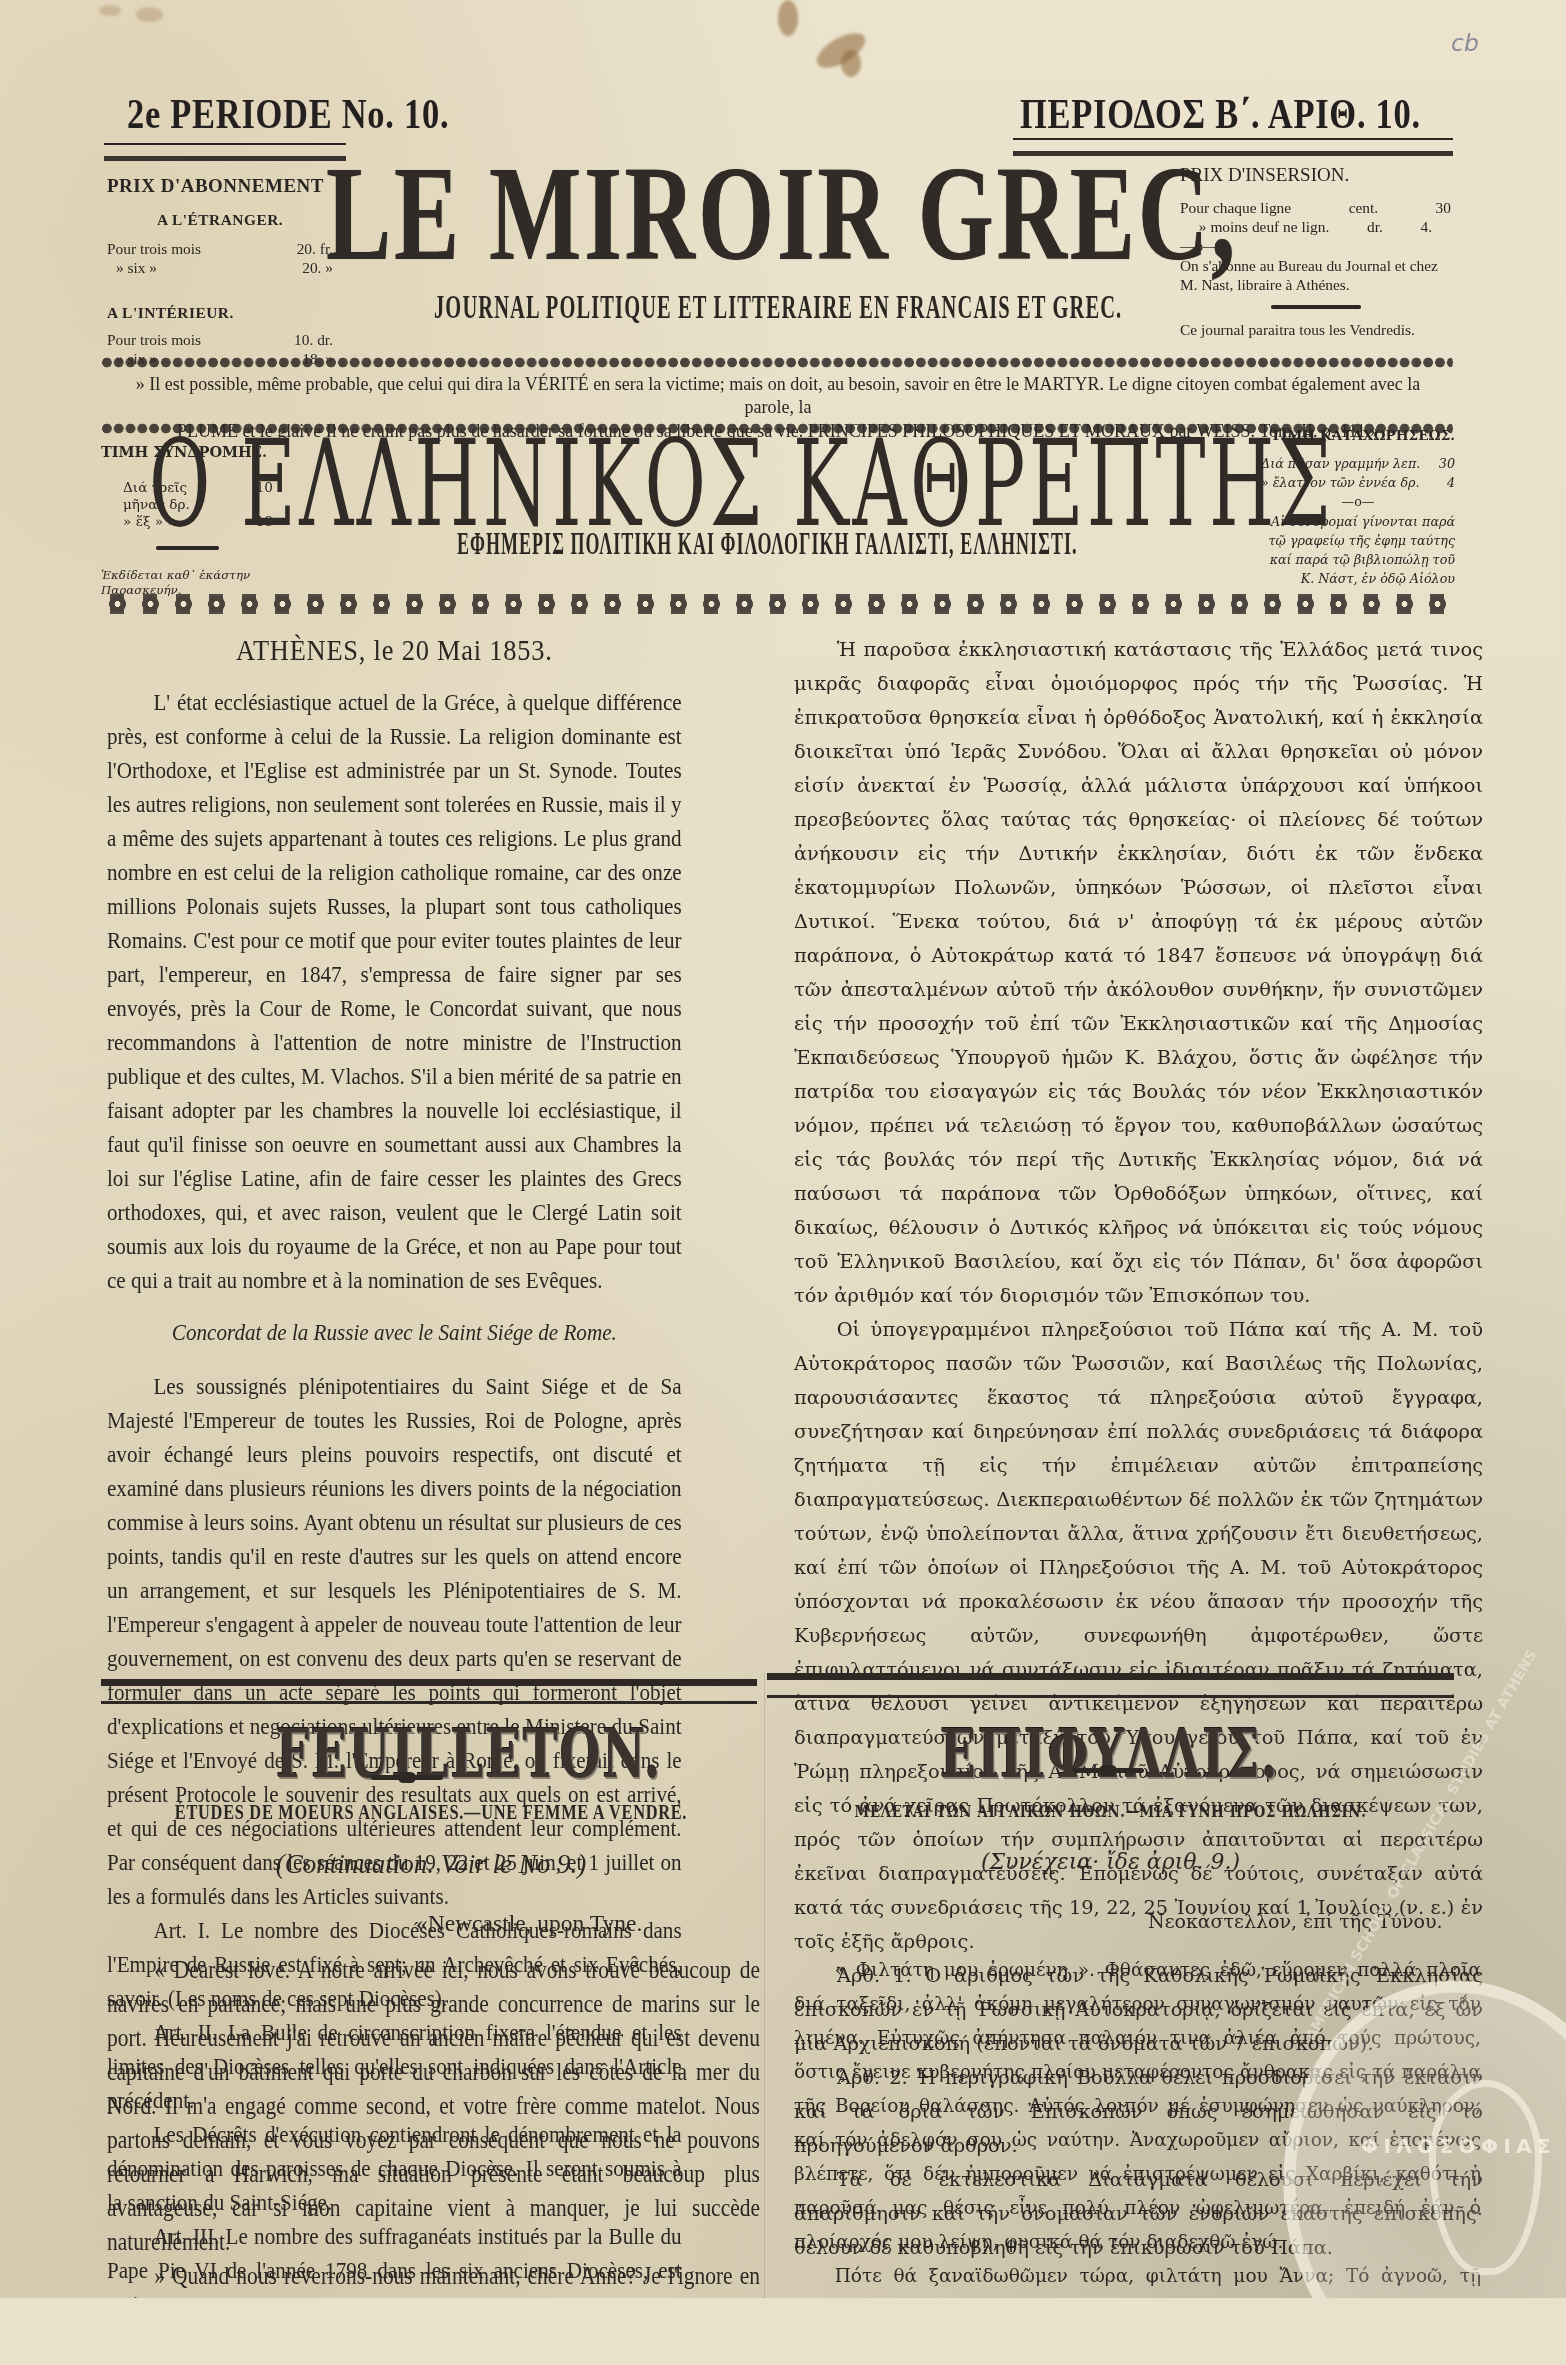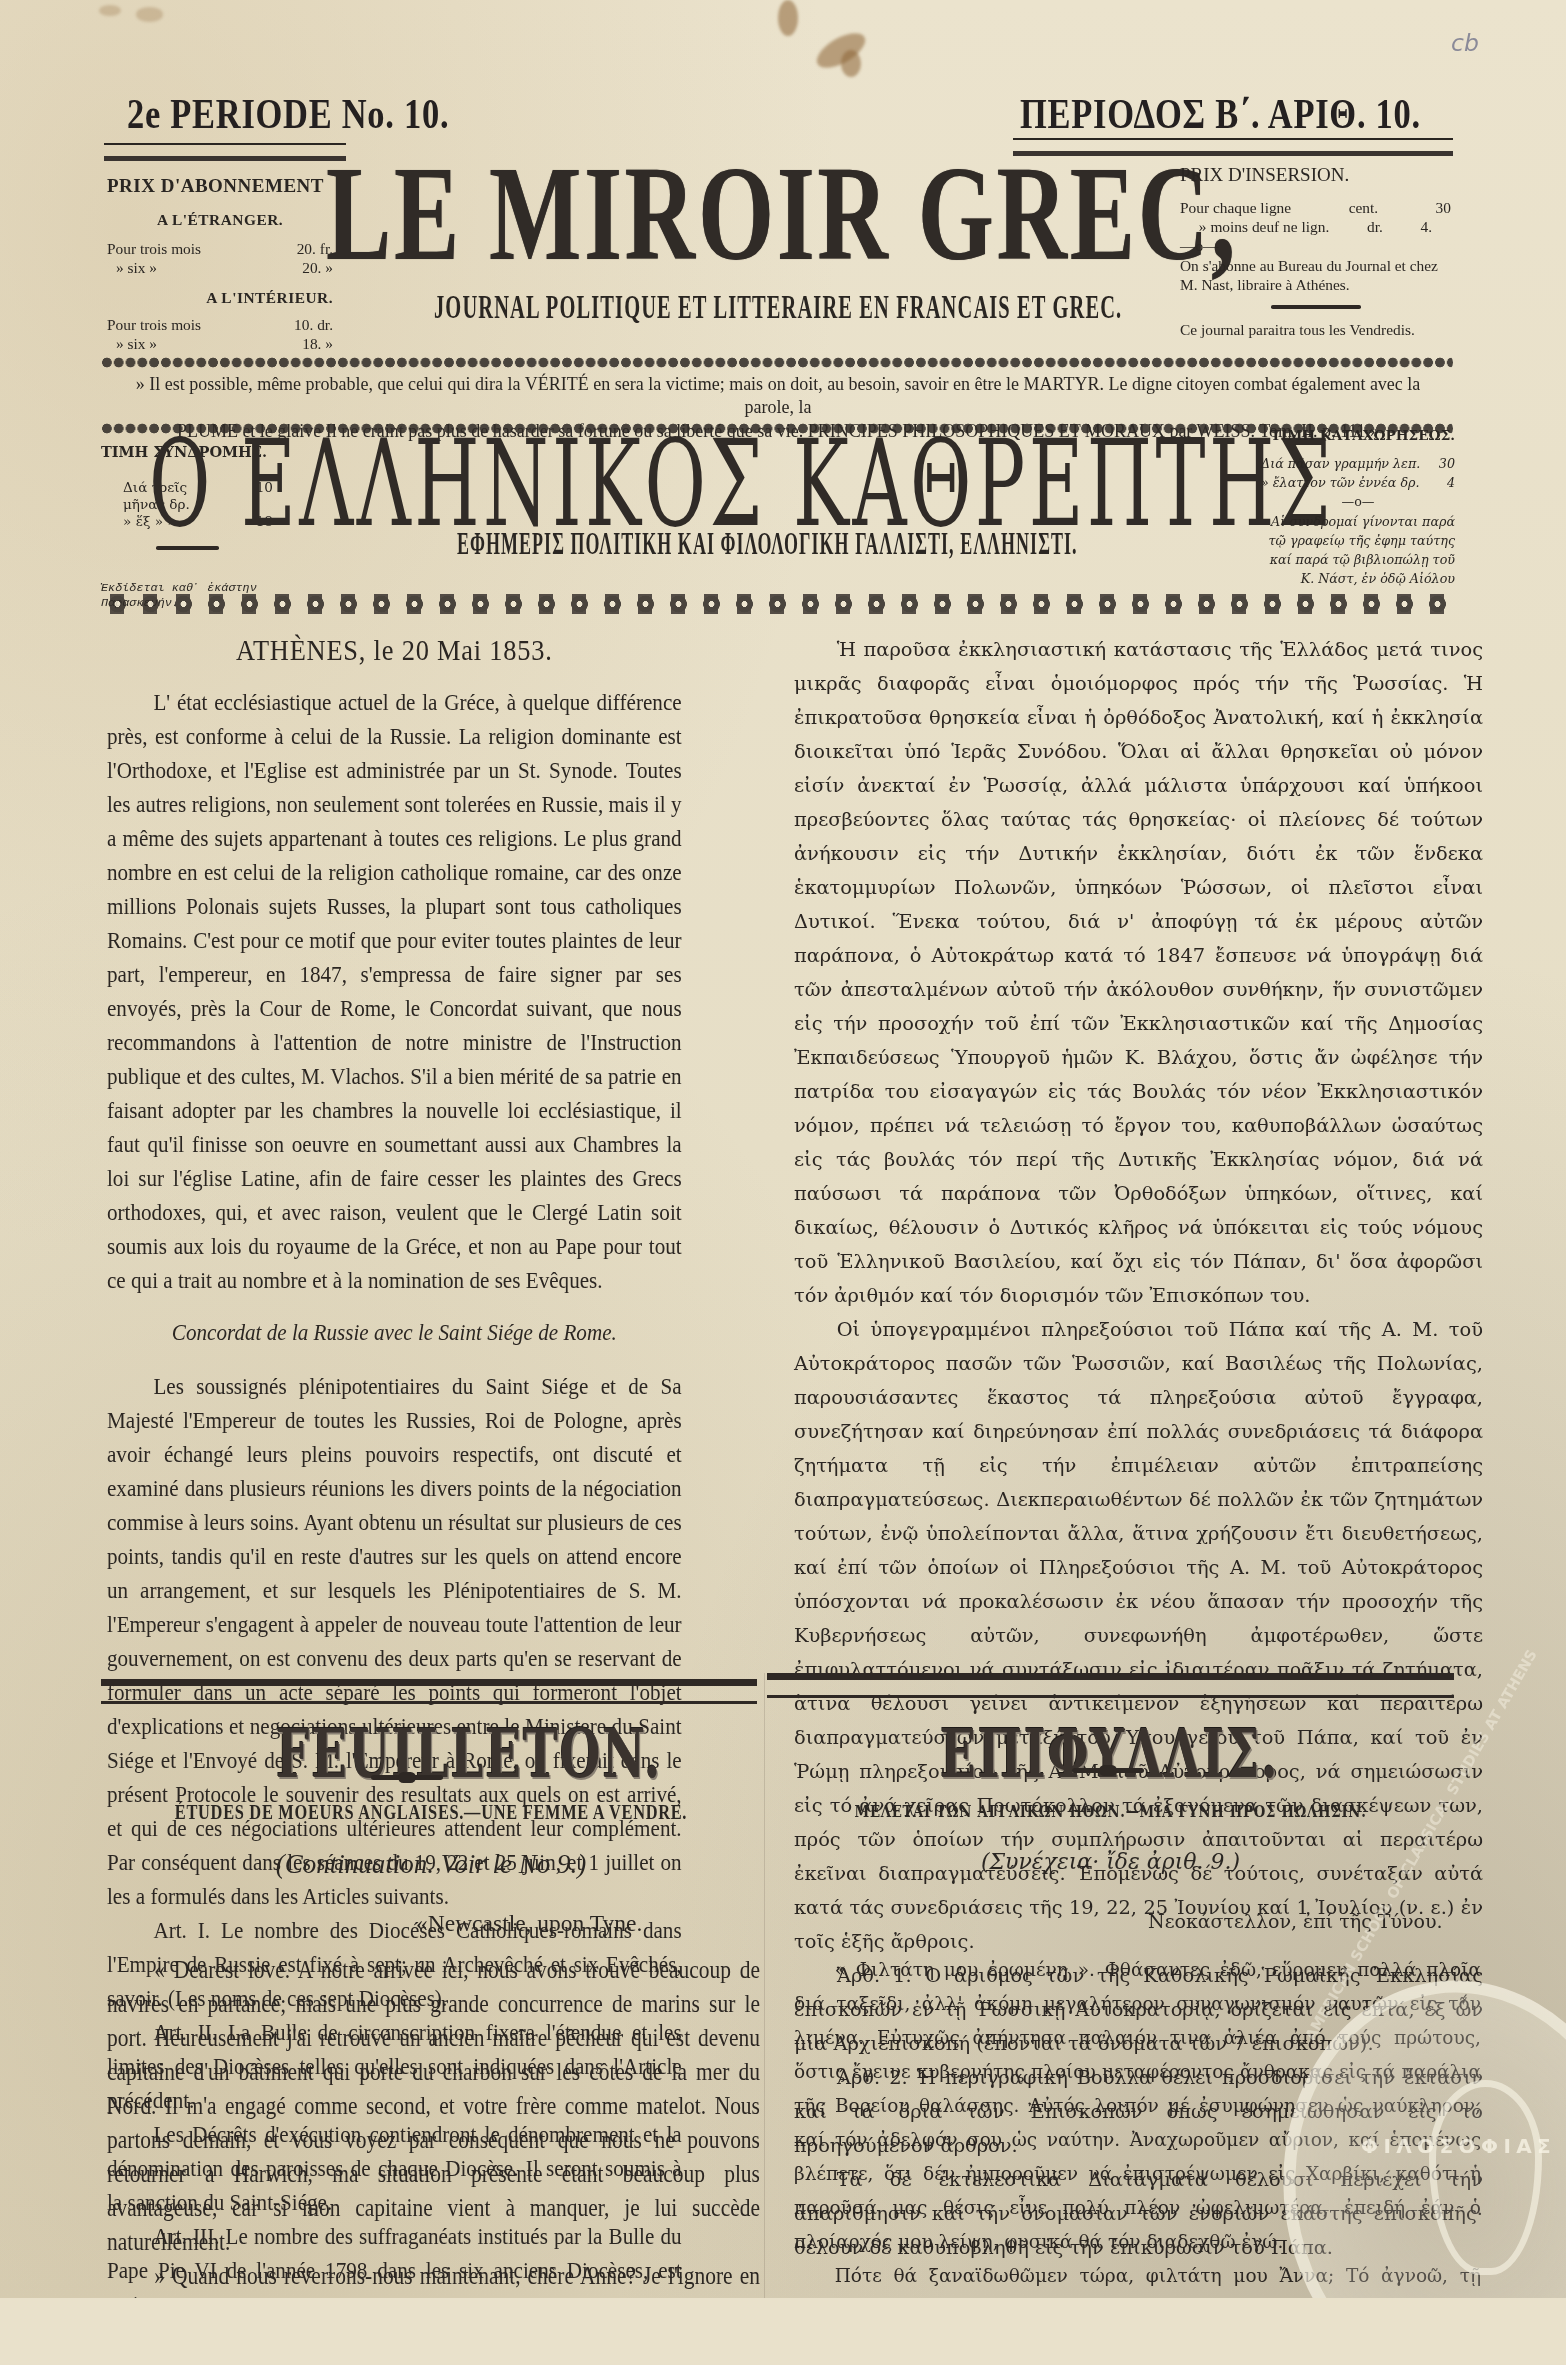--- a/index.html
+++ b/index.html
@@ -136,21 +136,21 @@
     <div class="smallcaps" style="font-size:19px;">PRIX D'ABONNEMENT</div>
     <div class="smallcaps" style="text-align:center;margin-top:12.7px;font-size:15.4px;">A L'ÉTRANGER.</div>
     <div style="display:flex;justify-content:space-between;margin-top:9px;font-size:15.4px;">
       <span>Pour trois mois</span>
       <span><span>20.</span> <span>fr.</span></span>
     </div>
     <div style="display:flex;justify-content:space-between;font-size:15.4px;padding-left:9px;">
       <span>» six »</span>
       <span><span>20.</span> <span>»</span></span>
     </div>
-    <div class="smallcaps" style="text-align:right;margin-top:11px;font-size:15.4px;">A L'INTÉRIEUR.</div>
+    <div class="smallcaps" style="text-align:left;margin-top:26px;font-size:15.4px;">A L'INTÉRIEUR.</div>
     <div style="display:flex;justify-content:space-between;margin-top:7.2px;font-size:15.4px;">
       <span>Pour trois mois</span>
       <span><span>10.</span> <span>dr.</span></span>
     </div>
     <div style="display:flex;justify-content:space-between;font-size:15.4px;padding-left:9px;">
       <span>» six »</span>
       <span><span>18.</span> <span>»</span></span>
     </div>
   </div>
 
@@ -186,21 +186,21 @@
     <div style="font-size:14.5px;font-weight:bold;">ΤΙΜΗ ΣΥΝΔΡΟΜΗΣ.</div>
     <div style="display:flex;justify-content:space-between;margin-top:18px;padding-left:22px;gap:31px;">
       <span>Διά τρεῖς μῆνας δρ.</span>
       <span>10</span>
     </div>
     <div style="display:flex;justify-content:space-between;padding-left:22px;">
       <span>» ἕξ » »</span>
       <span>18</span>
     </div>
     <div style="width:63px;height:3.6px;background:#2e2824;margin:16.3px auto 0;border-radius:1.8px;"></div>
-    <div style="margin-top:31px;font-size:11.8px;font-style:italic;font-family:Liberation Mono, monospace;">Ἐκδίδεται καθ᾽ ἑκάστην Παρασκευήν.</div>
+    <div style="margin-top:18px;font-size:11.8px;font-style:italic;">Ἐκδίδεται καθ᾽ ἑκάστην Παρασκευήν.</div>
   </div>
 
   <div class="title-gr">Ο ΕΛΛΗΝΙΚΟΣ ΚΑΘΡΕΠΤΗΣ</div>
   <div class="subtitle-gr">ΕΦΗΜΕΡΙΣ ΠΟΛΙΤΙΚΗ ΚΑΙ ΦΙΛΟΛΟΓΙΚΗ ΓΑΛΛΙΣΤΙ, ΕΛΛΗΝΙΣΤΙ.</div>
 
   <div class="abs small" style="left:1261px;top:425px;width:194px;text-align:center;font-family:'DejaVu Serif',serif;font-size:12.7px;line-height:1.5;">
     <div style="font-weight:bold;text-align:right;font-size:13.6px;">ΤΙΜΗ ΚΑΤΑΧΩΡΗΣΕΩΣ.</div>
     <div style="display:flex;justify-content:space-between;margin-top:9px;font-style:italic;">
       <span>Διά πᾶσαν γραμμήν λεπ.</span>
       <span>30</span>

